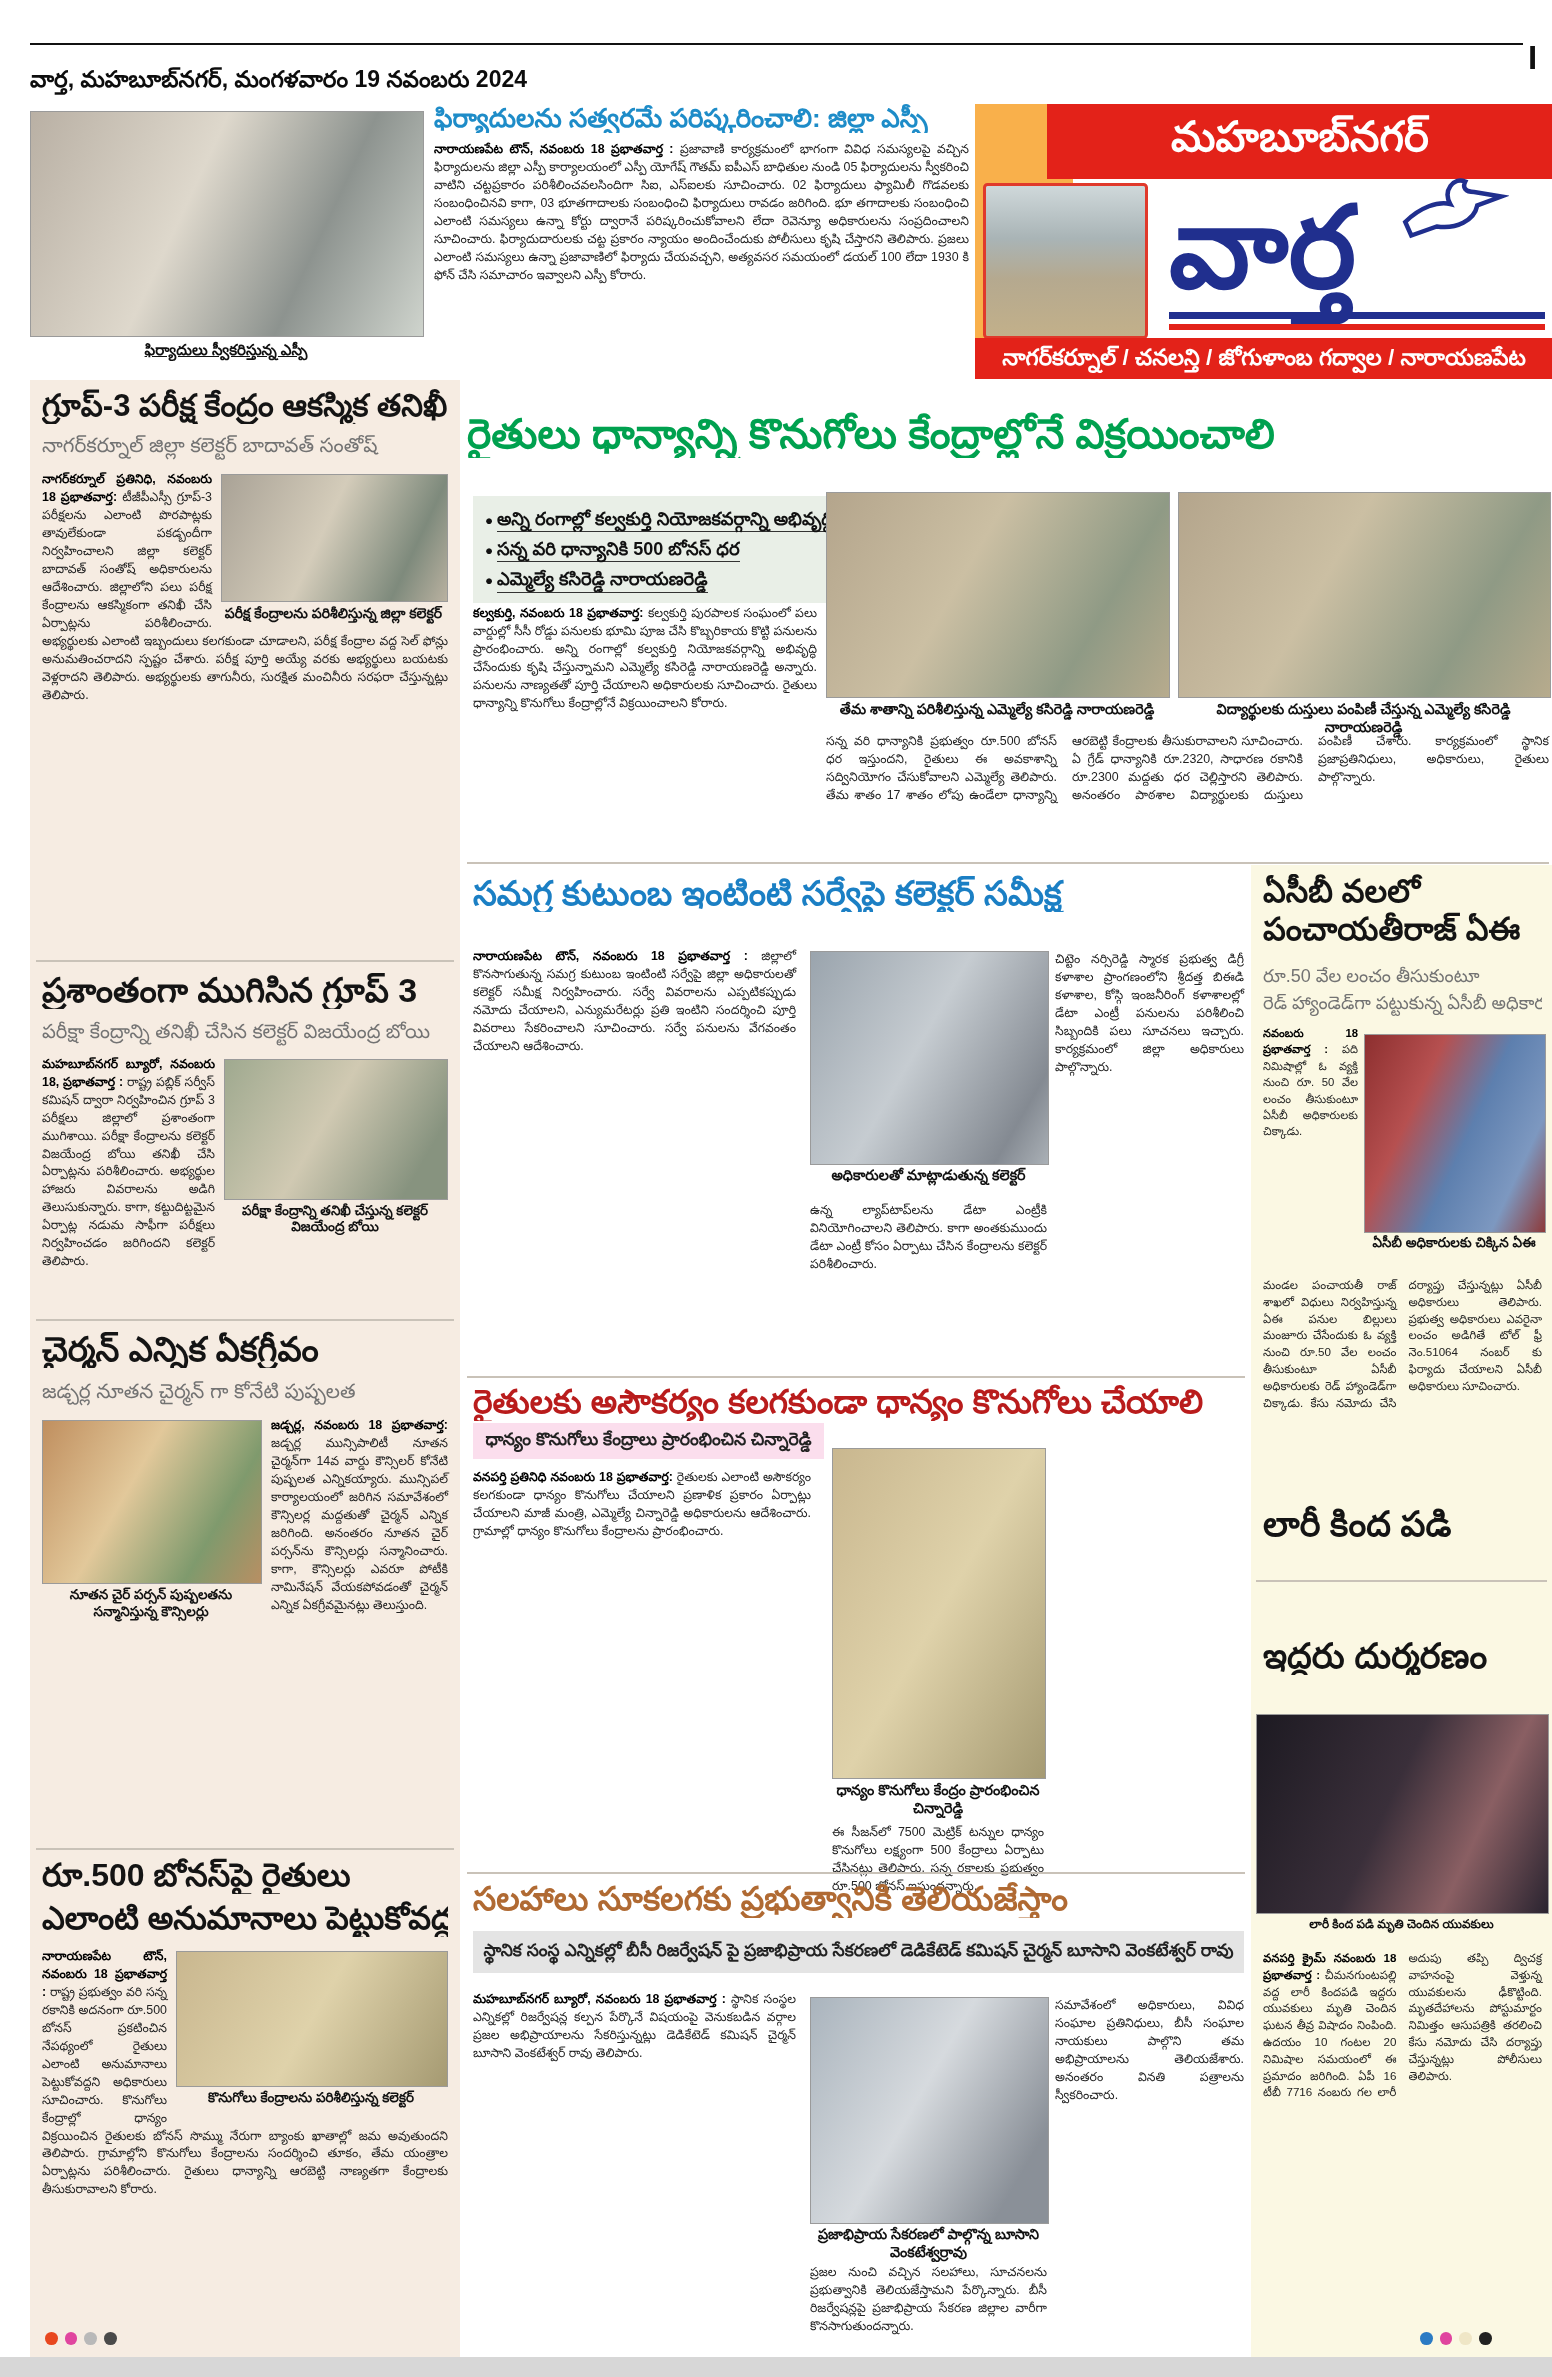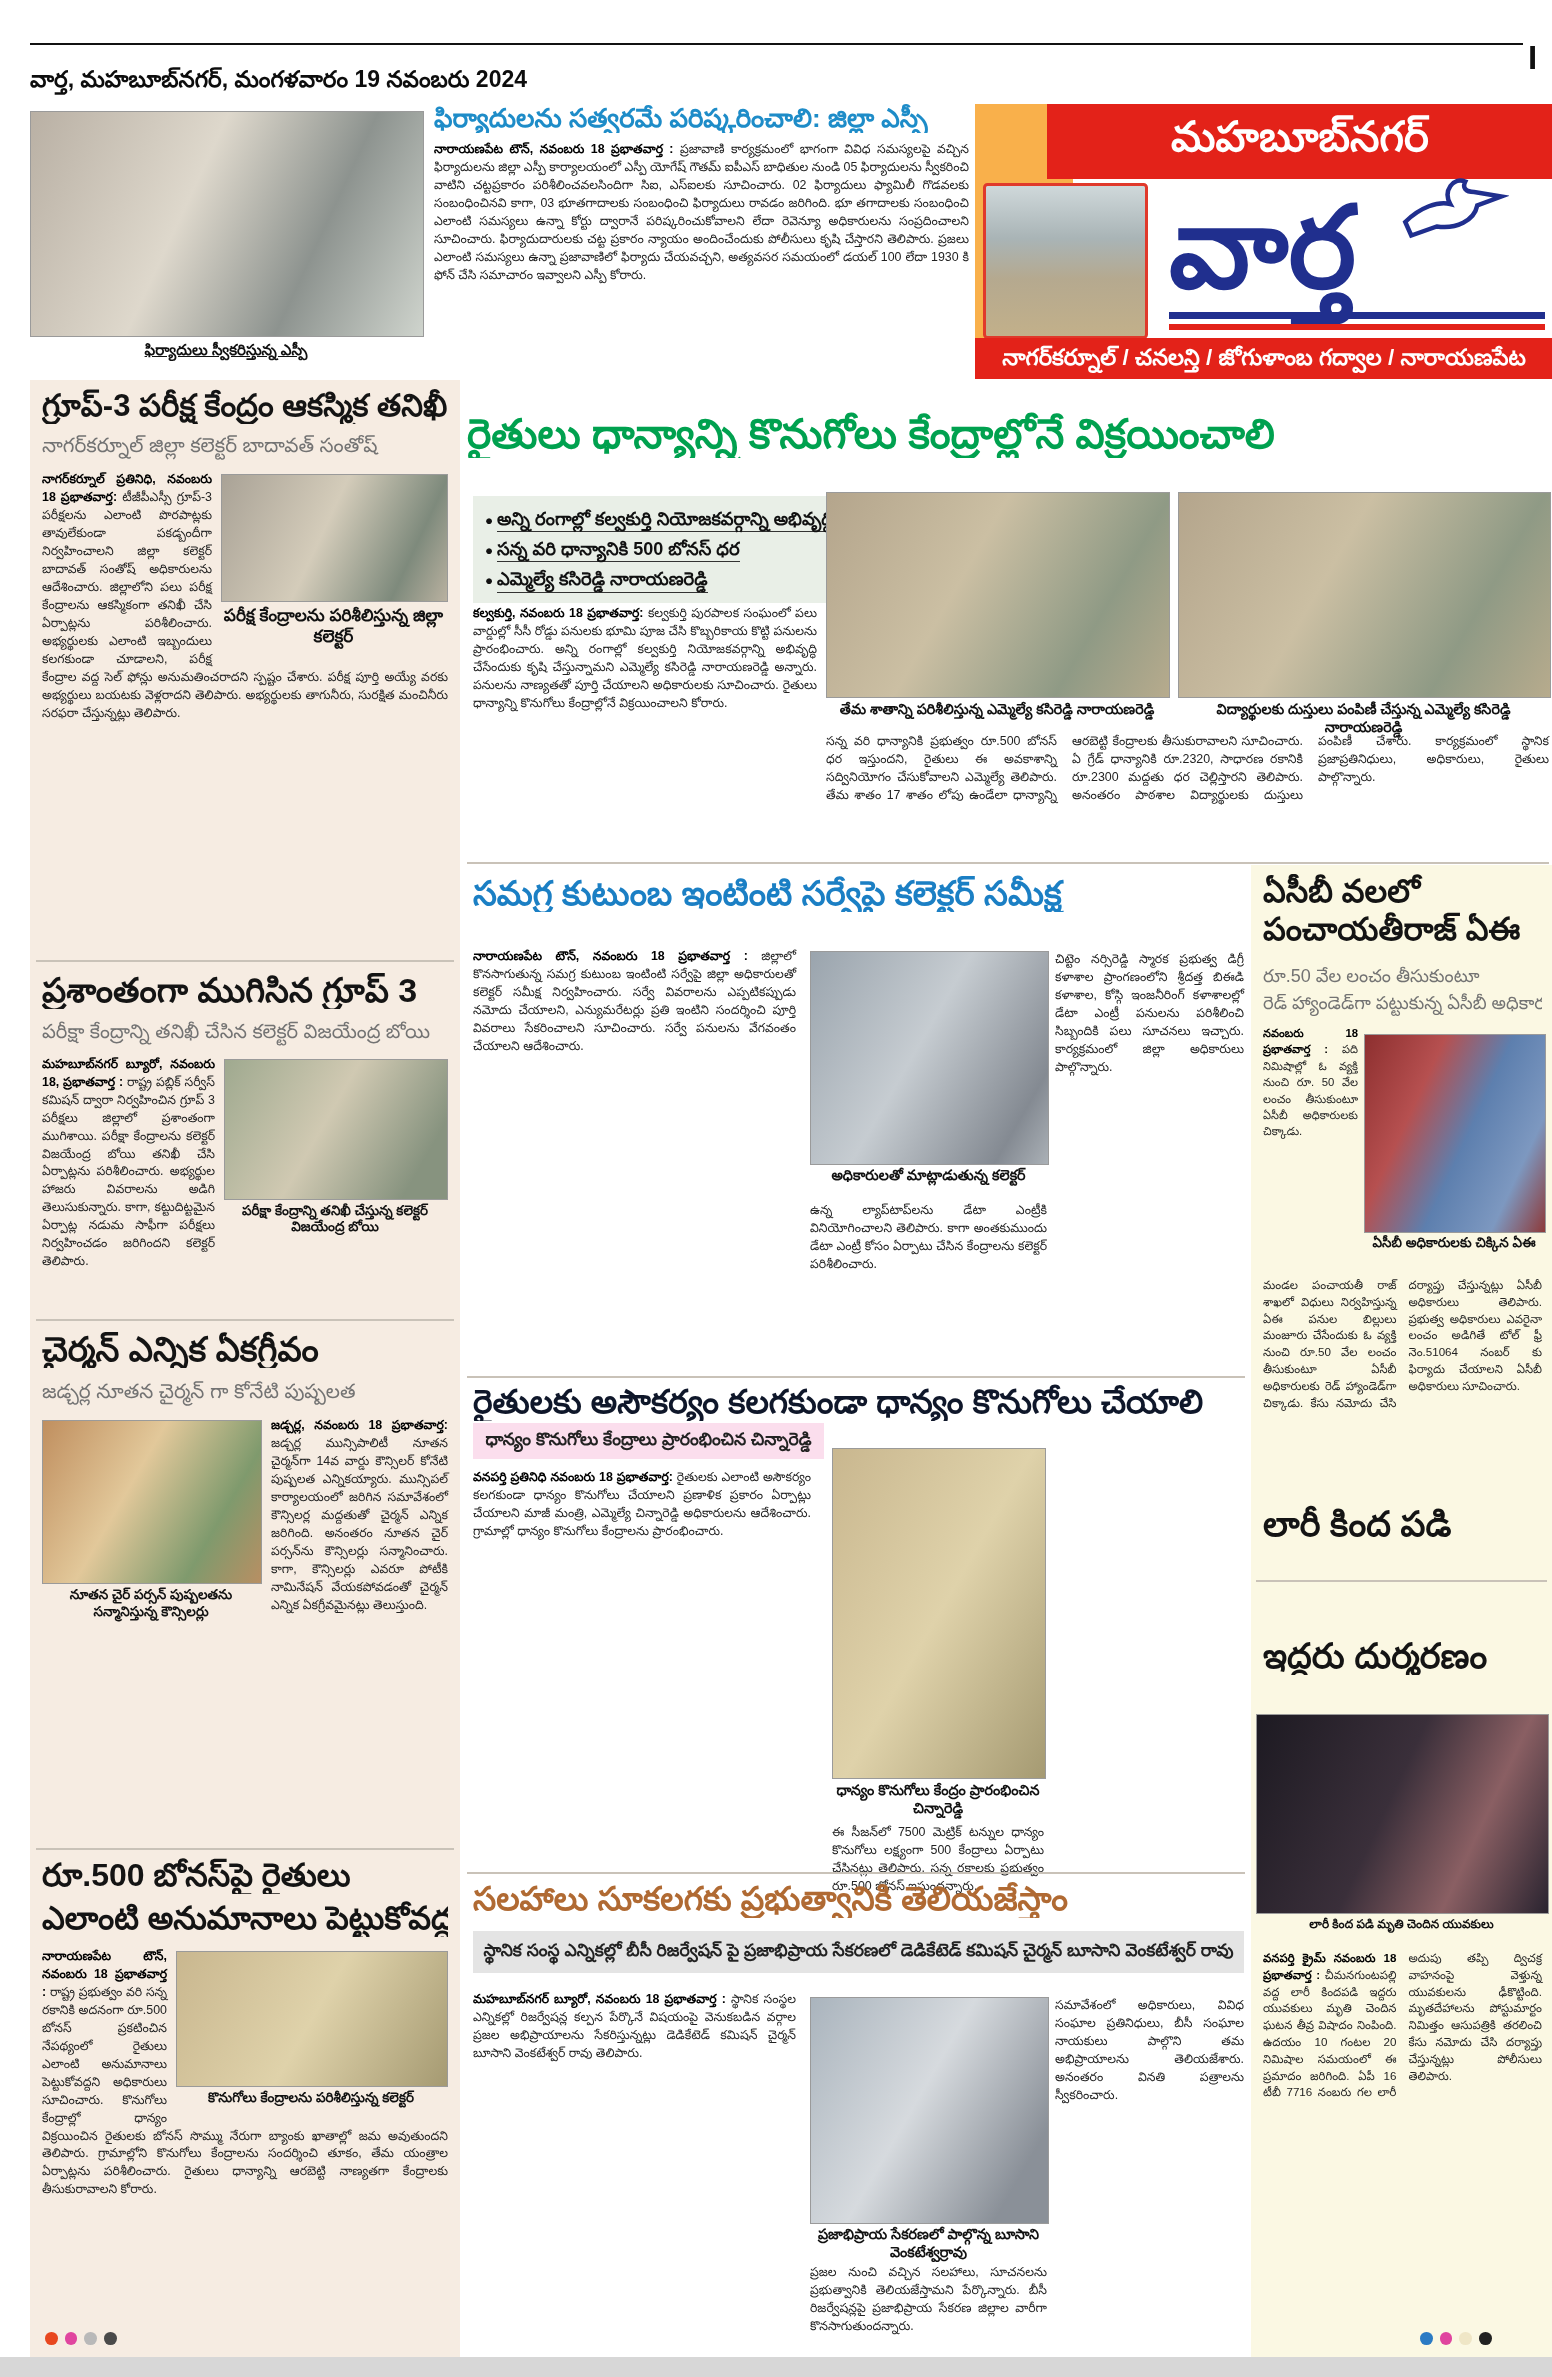--- a/index.html
+++ b/index.html
@@ -5,21 +5,21 @@
   html,body{margin:0;padding:0;background:#e9e9e9;}
   #page{position:relative;width:1553px;height:2377px;background:#ffffff;overflow:hidden;
         font-family:"Liberation Sans","DejaVu Sans",sans-serif;color:#1a1a1a;}
   .abs{position:absolute;}
   .rule{background:#111;}
   .soft-rule{background:#c9c2b8;}
   .hl{font-weight:bold;white-space:nowrap;overflow:hidden;line-height:1.12;}
   .hl-blue{color:#1e8cc8;}
   .hl-blue2{color:#1b7fc4;}
   .hl-green{color:#00a14f;}
-  .hl-mag{color:#0f172a;}
+  .hl-mag{color:#b91c1c;}
   .hl-brown{color:#b06a33;}
   .hl-black{color:#141414;}
   .subhead{font-weight:normal;color:#737373;white-space:nowrap;overflow:hidden;}
   .bt{font-size:12.4px;line-height:1.45;text-align:justify;color:#222;}
   .dl{font-weight:bold;color:#000;}
   .cap{font-weight:bold;font-size:15px;text-align:center;color:#111;line-height:1.25;}
   .cap.u{text-decoration:underline;}
   .photo{border:0.8px solid #9a9a9a;}
   .ph-office{background:linear-gradient(115deg,#b9b0a4,#ded8cc 40%,#8d938f 70%,#cfd4cd);}
   .ph-exam{background:linear-gradient(115deg,#a9a296,#d4ccba 45%,#7e8a7c 80%,#b9b1a0);}
@@ -82,21 +82,21 @@
   </div>
 
   <div class="abs" style="left:30px;top:380px;width:430px;height:1979px;background:#f6ece2;"></div>
 
   <div class="abs" style="left:42px;top:389px;width:406px;height:554px;">
     <div class="hl hl-black" style="font-size:31px;">గ్రూప్-3 పరీక్ష కేంద్రం ఆకస్మిక తనిఖీ</div>
     <div class="subhead" style="font-size:20px;margin-top:10.5px;">నాగర్‌కర్నూల్ జిల్లా కలెక్టర్ బాదావత్ సంతోష్</div>
     <div class="bt" style="margin-top:9px;">
       <div class="fig">
         <div class="photo ph-exam" style="width:225px;height:126px;"></div>
-        <div class="cap" style="width:225px;font-size:17px;margin-top:3px;">పరీక్ష కేంద్రాలను పరిశీలిస్తున్న జిల్లా కలెక్టర్</div>
+        <div class="cap" style="width:225px;font-size:14px;margin-top:3px;">పరీక్ష కేంద్రాలను పరిశీలిస్తున్న జిల్లా కలెక్టర్</div>
       </div>
       <span class="dl">నాగర్‌కర్నూల్ ప్రతినిధి, నవంబరు 18 ప్రభాతవార్త:</span>
       <span>టీజీపీఎస్సీ గ్రూప్-3 పరీక్షలను ఎలాంటి పొరపాట్లకు తావులేకుండా పకడ్బందీగా నిర్వహించాలని జిల్లా కలెక్టర్ బాదావత్ సంతోష్ అధికారులను ఆదేశించారు. జిల్లాలోని పలు పరీక్ష కేంద్రాలను ఆకస్మికంగా తనిఖీ చేసి ఏర్పాట్లను పరిశీలించారు. అభ్యర్థులకు ఎలాంటి ఇబ్బందులు కలగకుండా చూడాలని, పరీక్ష కేంద్రాల వద్ద సెల్ ఫోన్లు అనుమతించరాదని స్పష్టం చేశారు. పరీక్ష పూర్తి అయ్యే వరకు అభ్యర్థులు బయటకు వెళ్లరాదని తెలిపారు. అభ్యర్థులకు తాగునీరు, సురక్షిత మంచినీరు సరఫరా చేస్తున్నట్లు తెలిపారు.</span>
     </div>
   </div>
 
   <div class="abs soft-rule" style="left:36px;top:960px;width:418px;height:1.5px;"></div>
 
   <div class="abs" style="left:42px;top:971px;width:406px;height:340px;">
     <div class="hl hl-black" style="font-size:34px;">ప్రశాంతంగా ముగిసిన గ్రూప్ 3</div>

